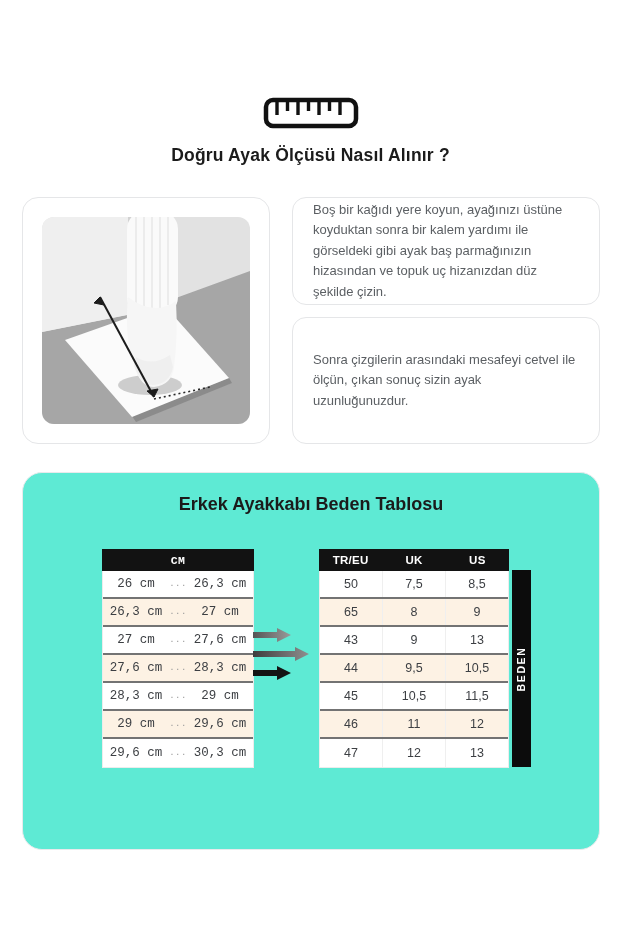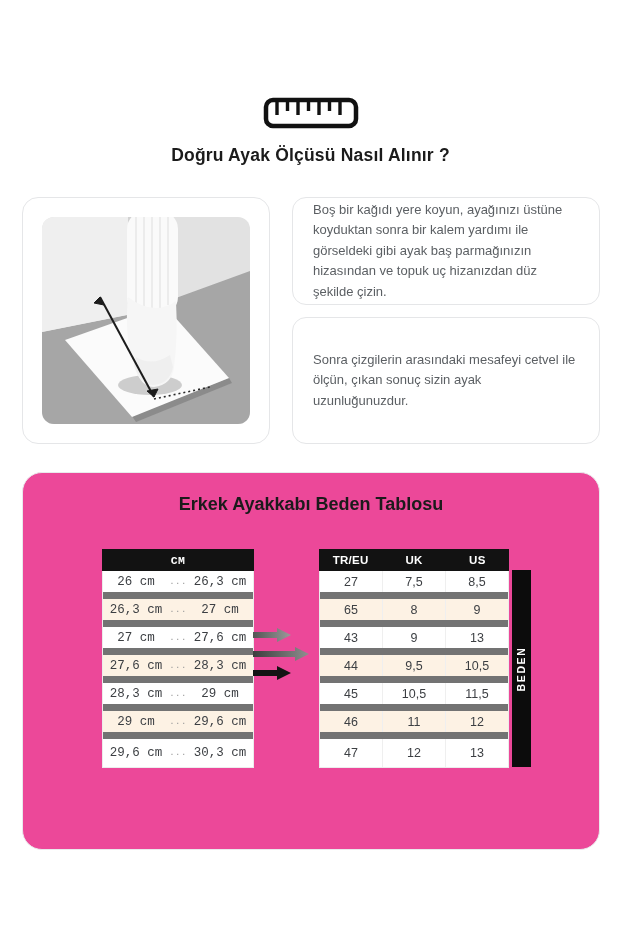--- a/index.html
+++ b/index.html
@@ -16,35 +16,35 @@
   .photo{position:absolute;left:19px;top:19px;width:208px;height:207px;border-radius:12px;overflow:hidden;}
 
   .tip-box{position:absolute;left:292px;width:308px;border:1px solid #e5e6e8;border-radius:14px;
            box-sizing:border-box;color:var(--body-text);font-size:13px;line-height:20.4px;
            padding:0 20px;display:flex;align-items:center;background:#fff;}
   .tip-box.first{top:197px;height:108px;}
   .tip-box.second{top:317px;height:127px;}
 
   
   .size-card{position:absolute;left:22px;top:472px;width:578px;height:378px;
-             border:1px solid #e9eaec;border-radius:20px;background:#ec4899;box-sizing:border-box;}
+             border:1px solid #e9eaec;border-radius:20px;background:#5eead4;box-sizing:border-box;}
   .size-title{position:absolute;top:21px;left:0;width:100%;text-align:center;
               font-size:18px;font-weight:bold;color:var(--title-text);}
 
   .tbl{position:absolute;top:76px;box-sizing:border-box;}
   .tbl-cm{left:79px;width:152px;font-family:Liberation Mono, monospace;}
   .tbl-intl{left:296px;width:190px;}
 
   .thead{height:22px;background:var(--header-bg);color:#fff;display:flex;align-items:center;
          font-size:11.5px;font-weight:bold;letter-spacing:.3px;justify-content:space-between;}
   .thead.single{justify-content:center;}
   .thead .hcell{flex:1;text-align:center;}
 
   .tbody{border:1px solid #ececec;border-top:none;box-sizing:border-box;}
-  .trow{display:flex;height:28px;align-items:center;background:#fff;border-bottom:7px solid #737373;box-sizing:border-box;}
+  .trow{display:flex;height:28px;align-items:center;background:#fff;border-bottom:2px solid #737373;box-sizing:border-box;}
   .trow:last-child{border-bottom:none;}
   .trow.alt{background:var(--row-alt);}
   .tcell{font-size:12.5px;color:#3c3f43;text-align:center;}
   .tbl-cm .c0{width:44%;}
   .tbl-cm .c1{width:12%;color:#9a9a9a;font-size:9px;letter-spacing:.5px;}
   .tbl-cm .c2{width:44%;}
   .tbl-intl .tcell{flex:1;height:100%;display:flex;align-items:center;justify-content:center;}
   .tbl-intl .tcell + .tcell{border-left:1px solid #efefef;}
 
   .arrows{position:absolute;left:228px;top:152px;}
@@ -187,21 +187,21 @@
     </div>
 
     <div class="tbl tbl-intl">
       <div class="thead">
         <div class="hcell">TR/EU</div>
         <div class="hcell">UK</div>
         <div class="hcell">US</div>
       </div>
       <div class="tbody">
           <div class="trow">
-            <div class="tcell c0">27</div>
+            <div class="tcell c0">50</div>
             <div class="tcell c1">7,5</div>
             <div class="tcell c2">8,5</div>
           </div>
           <div class="trow alt">
             <div class="tcell c0">65</div>
             <div class="tcell c1">8</div>
             <div class="tcell c2">9</div>
           </div>
           <div class="trow">
             <div class="tcell c0">43</div>

